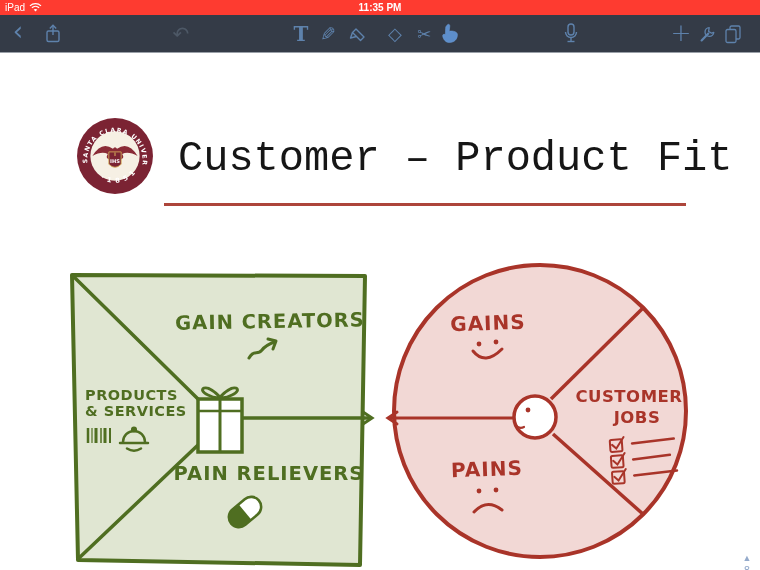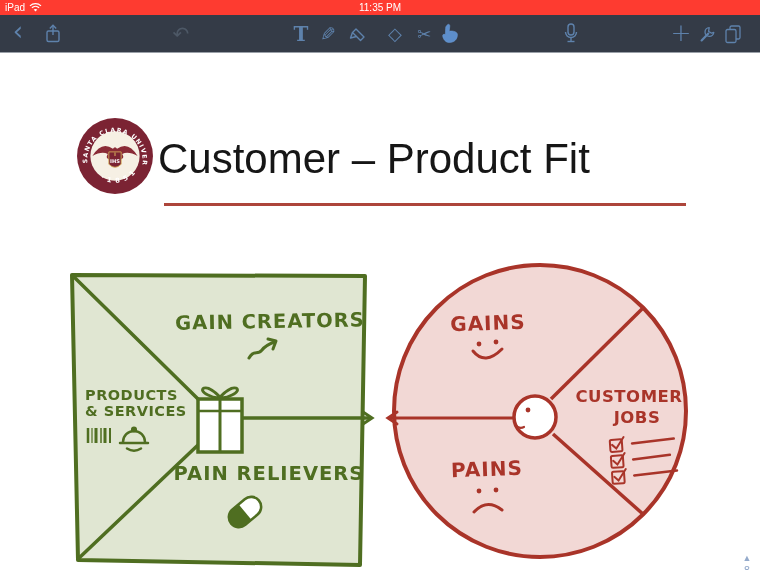--- a/index.html
+++ b/index.html
@@ -3,34 +3,34 @@
 <meta charset="utf-8">
 <style>
   html,body{margin:0;padding:0;}
   body{width:760px;height:570px;overflow:hidden;font-family:"Liberation Sans",sans-serif;background:#fff;}
   .screen{position:relative;width:760px;height:570px;background:#404040;overflow:hidden;}
 
   
   .status-bar{position:absolute;top:0;left:0;width:760px;height:15px;background:#fe3b30;color:#fff;
     display:flex;align-items:center;justify-content:space-between;font-size:10px;box-sizing:border-box;padding:0 5px;}
   .sb-left,.sb-right{display:flex;align-items:center;gap:4px;}
-  .sb-center{position:absolute;left:0;right:0;text-align:center;font-weight:normal;pointer-events:none;}
+  .sb-center{position:absolute;left:0;right:0;text-align:center;font-weight:bold;pointer-events:none;}
   .bt-glyph{font-size:10px;line-height:10px;}
 
   
   .toolbar{position:absolute;top:15px;left:0;width:760px;height:38px;background:#343b47;border-bottom:1px solid #9aa0a8;box-sizing:border-box;}
   .tb{position:absolute;top:0;height:37px;width:28px;display:flex;align-items:center;justify-content:center;
       background:none;border:none;padding:0;color:#5e82ac;cursor:pointer;}
   .tb svg{display:block;}
   .glyph{font-family:"DejaVu Sans",sans-serif;}
 
   
   .slide{position:absolute;top:53px;left:0;width:760px;height:517px;background:#ffffff;}
-  .slide-title{position:absolute;left:158px;top:82px;margin:0;font-size:42px;font-weight:400;color:#161616;
-    font-family:Liberation Sans, sans-serif;letter-spacing:0px;white-space:nowrap;}
+  .slide-title{position:absolute;left:178px;top:82px;margin:0;font-size:42px;font-weight:400;color:#161616;
+    font-family:Liberation Mono, monospace;letter-spacing:0px;white-space:nowrap;}
   .title-underline{position:absolute;left:164px;top:150px;width:522px;height:2.5px;background:#ad453b;}
   .logo{position:absolute;left:76px;top:64px;}
   .diagram{position:absolute;left:55px;top:200px;}
 
   
   .page-nav{position:absolute;left:735px;top:499px;width:24px;display:flex;flex-direction:column;align-items:center;
     color:#94aacb;font-size:10px;line-height:1.1;font-family:"DejaVu Sans",sans-serif;}
   .page-nav .tri{font-size:9px;cursor:pointer;background:none;border:none;color:#94aacb;padding:1px 0;}
   .pn-cur{display:block;border-bottom:1px solid #94aacb;padding:1px 3px 2px 3px;}
 

